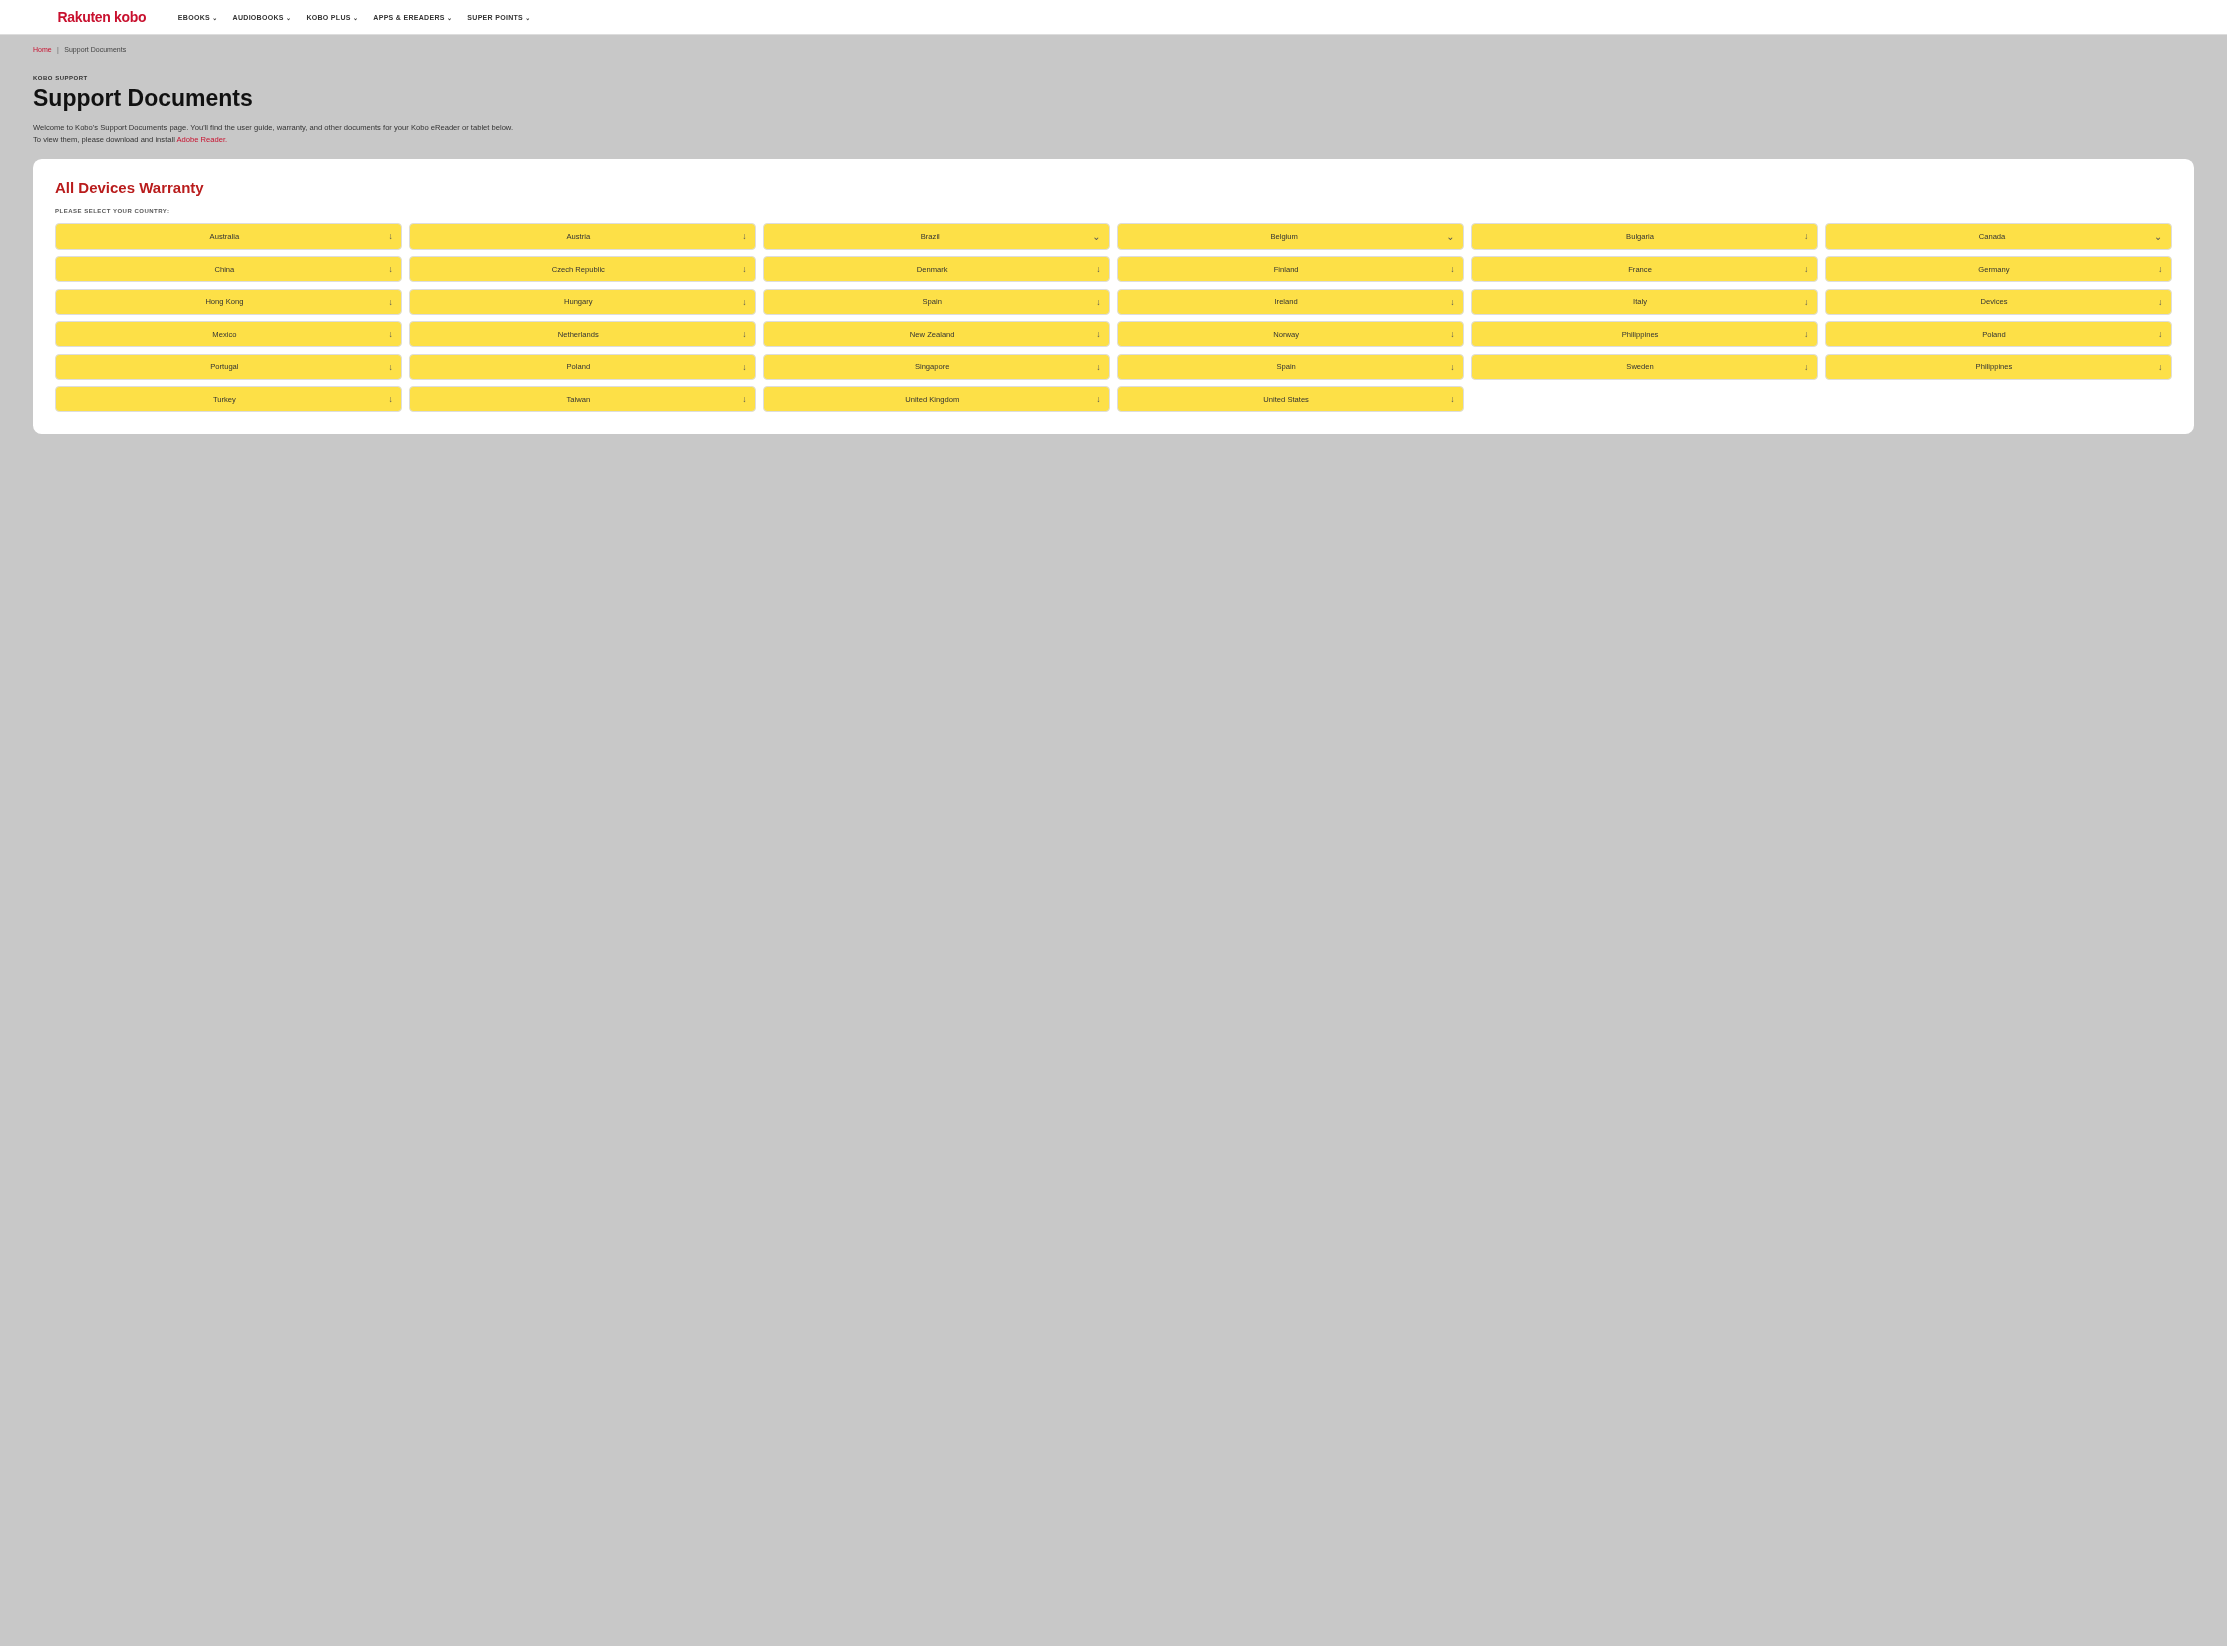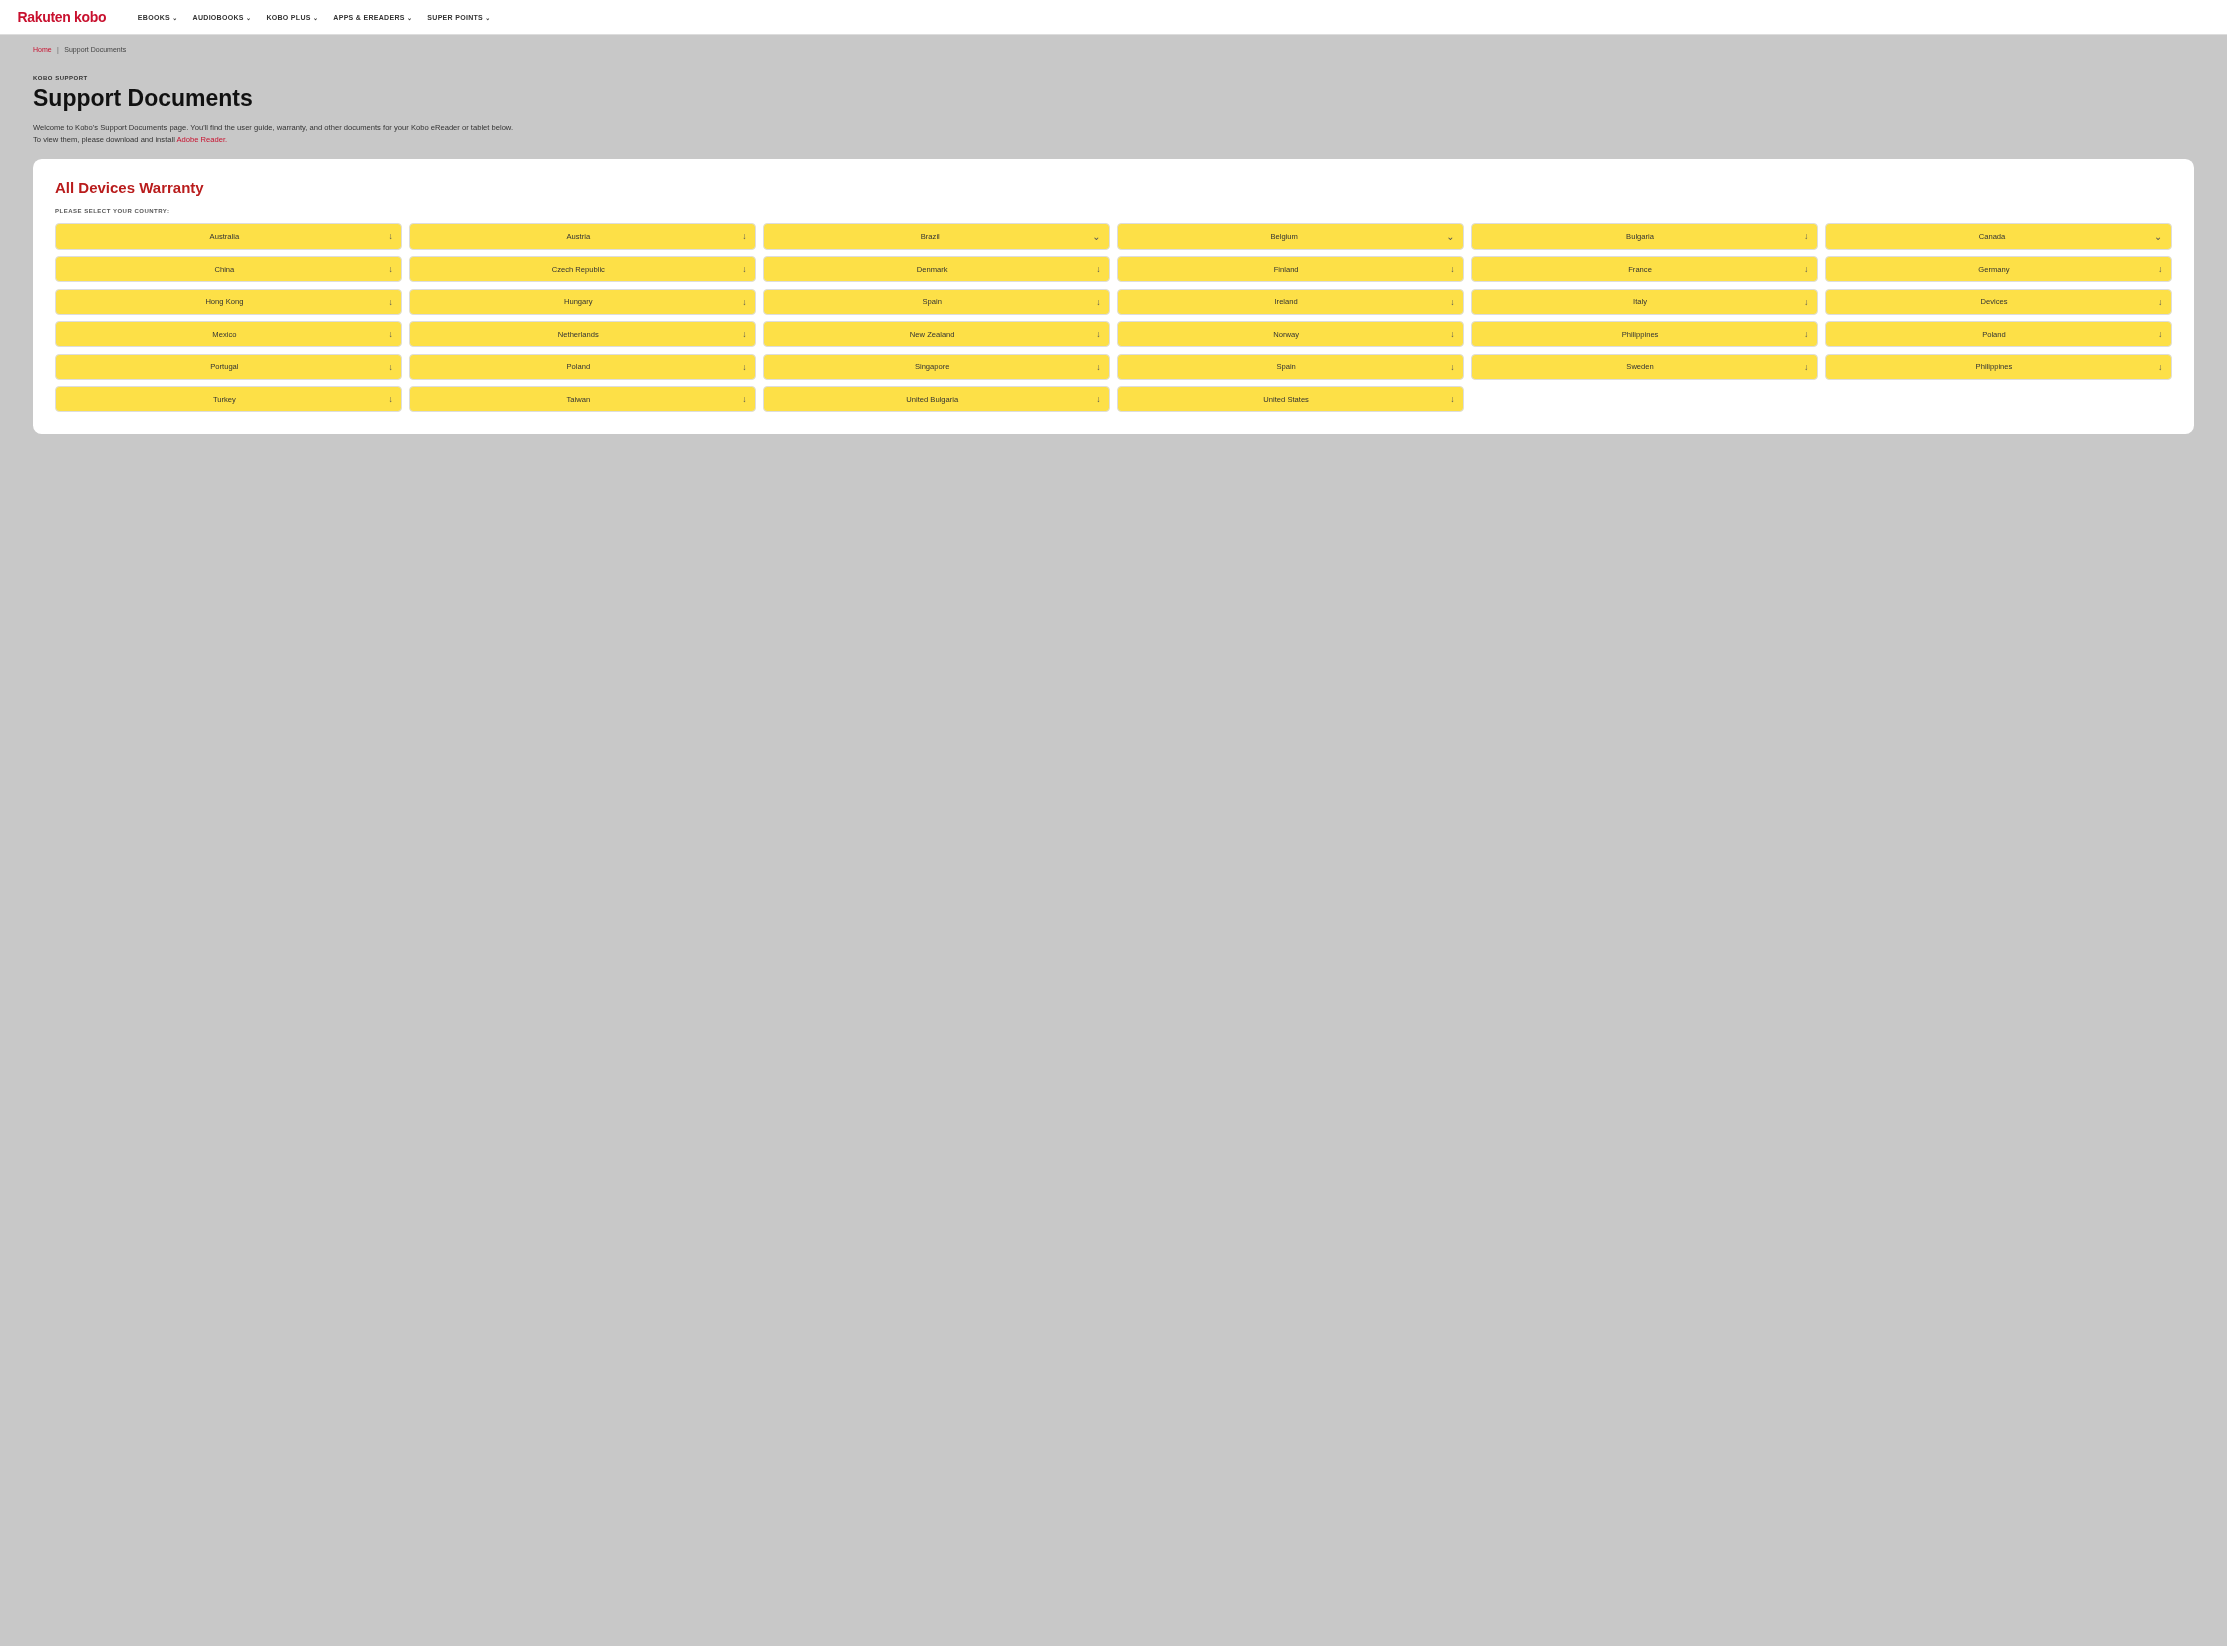--- a/index.html
+++ b/index.html
@@ -15,20 +15,21 @@
       border-bottom: 0.5px solid #ddd;
       display: flex;
       align-items: center;
       padding: 0 17.4px;
       height: 35px;
       gap: 17.4px;
     }
     .logo {
       display: flex;
       flex-shrink: 0;
+      margin-left: 40px;
     }
     .logo-text {
       font-size: 14px;
       font-weight: bold;
       color: #c8102e;
       letter-spacing: -0.3px;
     }
     .nav-links {
       display: flex;
       align-items: center;
@@ -314,21 +315,21 @@
         </button>
         <button class="country-btn">
           <span class="country-name">Turkey</span>
           <span class="country-icon icon-download"></span>
         </button>
         <button class="country-btn">
           <span class="country-name">Taiwan</span>
           <span class="country-icon icon-download"></span>
         </button>
         <button class="country-btn">
-          <span class="country-name">United Bulgaria</span>
+          <span class="country-name">United Kingdom</span>
           <span class="country-icon icon-download"></span>
         </button>
         <button class="country-btn">
           <span class="country-name">United States</span>
           <span class="country-icon icon-download"></span>
         </button>
       </div>
   </div>
 </div>
 

